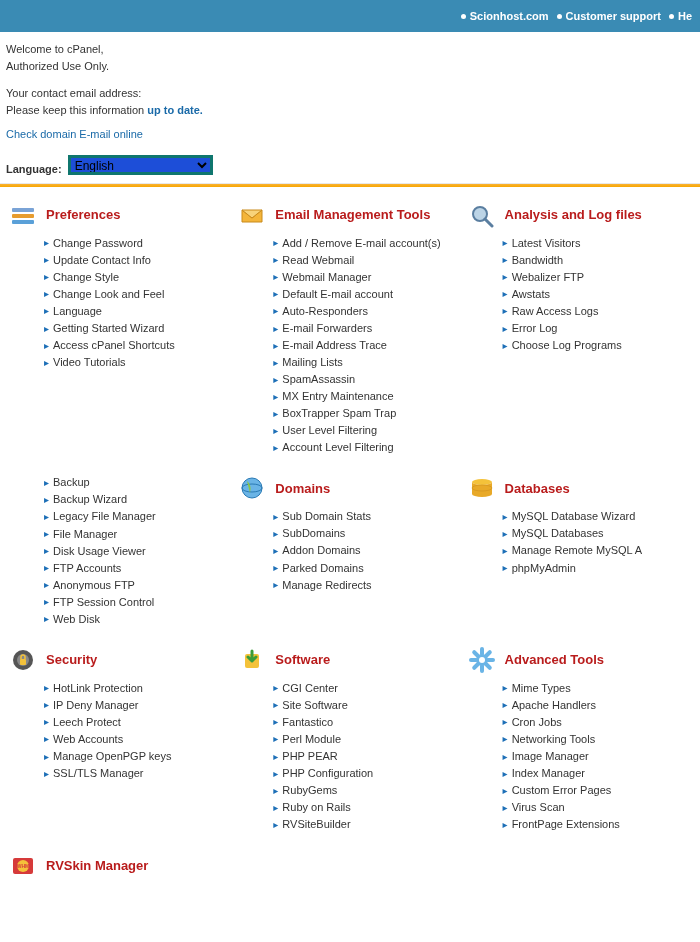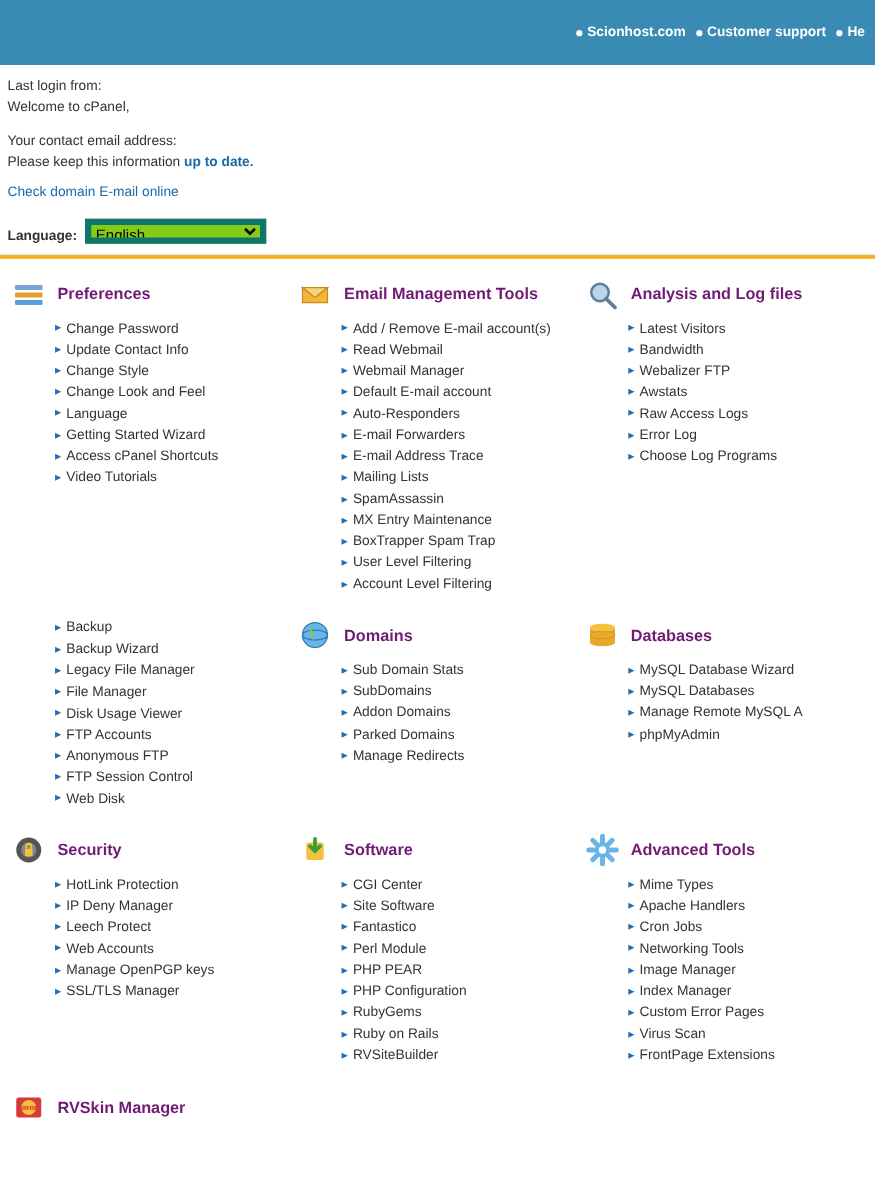--- a/index.html
+++ b/index.html
@@ -5,42 +5,42 @@
   * { box-sizing: border-box; margin: 0; padding: 0; }
   body {
     font-family: Verdana, Arial, sans-serif;
     font-size: 11px;
     color: #333;
     background: #fff;
     width: 700px;
   }
   .topbar {
     background: #3a8bb4;
-    height: 52px;
+    height: 32px;
     display: flex;
     justify-content: flex-end;
     align-items: center;
     padding-right: 8px;
     color: #fff;
     font-size: 11px;
     font-weight: bold;
   }
   .topbar .tlink { margin-left: 8px; display:flex; align-items:center; }
   .topbar .dot { width:5px; height:5px; background:#fff; border-radius:50%; margin-right:4px; display:inline-block;}
   .infoblock { padding: 10px 6px 4px 6px; font-size: 11px; color:#333; line-height:1.35;}
   .infoblock .row { margin-bottom: 2px;}
   .infoblock a { color:#1a6aa8; text-decoration:none;}
   .infoblock .bold { font-weight:bold;text-align:center;}
   .checkmail { padding: 4px 6px 8px 6px;}
   .checkmail a { color:#1a6aa8; text-decoration:none; display:block; line-height:1.4;}
   .langrow { padding: 4px 6px 8px 6px; display:flex; align-items:flex-end;}
   .langrow label { font-weight:bold; font-size:11px; margin-right:6px;}
   .langrow select {
     width: 145px; height: 20px; font-size: 12px;
-    border: 5px solid #0f766e; background:#84cc16;
+    border: 3px solid #0f766e; background:#1d4ed8;
   }
   .hr-gold {
     height: 4px;
     background: linear-gradient(to bottom,#f9b233,#f7a600);
     border-top:1px solid #e8e8e8;
   }
   .grid {
     display: flex;
     flex-wrap: wrap;
     padding: 14px 6px 0 6px;
@@ -54,21 +54,21 @@
   .section-head {
     display: flex;
     align-items: center;
     margin-bottom: 6px;
   }
   .section-head .icon {
     width: 34px; height: 28px;
     display:flex; align-items:center; justify-content:center;
   }
   .section-head h3 {
-    color: #701a75;
+    color: #b91c1c;
     font-size: 13px;
     font-weight: bold;
     margin-left: 6px;
   }
   .section-list {
     list-style: none;
     padding-left: 38px;
   }
   .section-list li {
     display:flex;
@@ -100,22 +100,22 @@
       <span class="dot"></span>
       <span>Customer support</span>
     </span>
   <span class="tlink">
       <span class="dot"></span>
       <span>He</span>
     </span>
 </div>
 
 <div class="infoblock">
-  <div class="row">Last login from:</div>
   <div class="row">Welcome to cPanel,</div>
+  <div class="row">Authorized Use Only.</div>
   <div style="height:10px"></div>
   <div class="row">Your contact email address:</div>
   <div class="row">
     <span>Please keep this information </span><a href="#" class="bold">up to date.</a>
   </div>
 </div>
 
 <div class="checkmail">
   <a href="#">Check domain E-mail online</a>
 </div>

